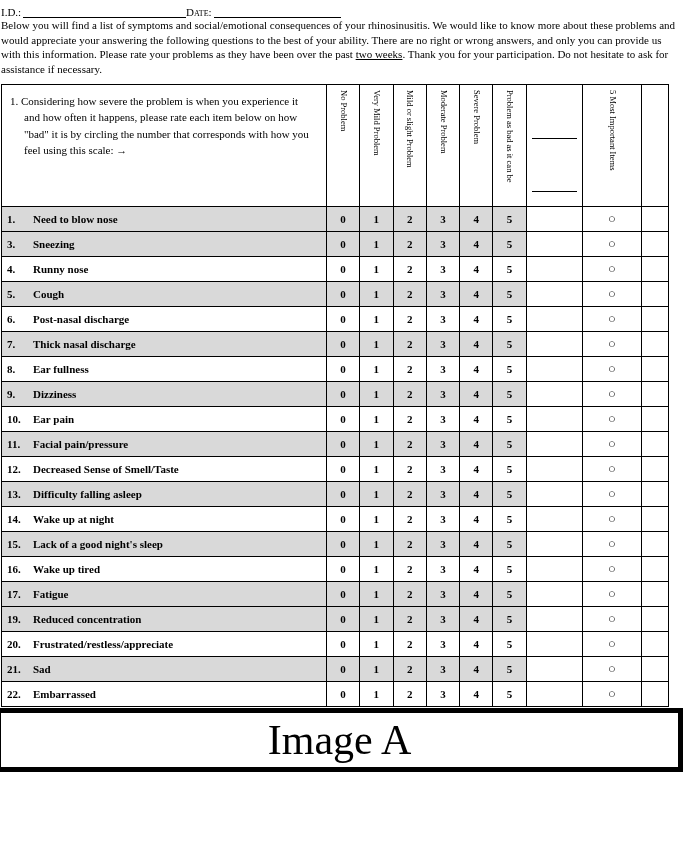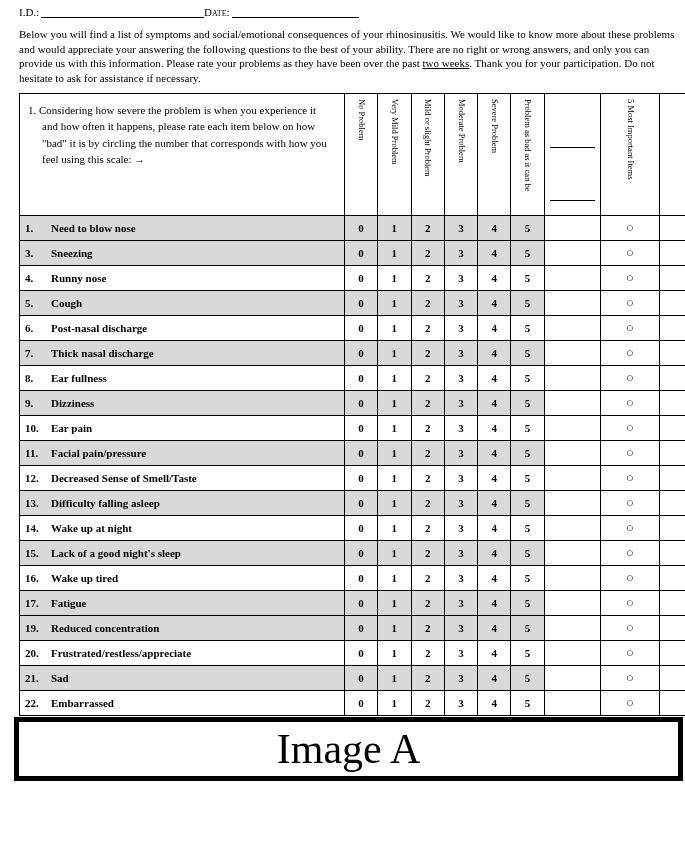--- a/index.html
+++ b/index.html
@@ -2,36 +2,36 @@
 <html><head>
 <meta charset="utf-8">
 <style>
   * { box-sizing: border-box; margin: 0; padding: 0; }
   html, body { background: #ffffff; }
   body {
     width: 685px; height: 862px;
     font-family: "Liberation Serif", serif;
     color: #000; overflow: hidden;
   }
-  .page { padding: 6px 7px 0 19px; }
+  .page { padding: 6px 7px 0 1px; }
 
   
   .top-row { display: flex; align-items: flex-end; font-size: 11px; }
   .id-group { width: 185px; display: flex; align-items: flex-end; }
   .date-group { width: 155px; display: flex; align-items: flex-end; }
   .blank { display: inline-block; border-bottom: 1px solid #000; height: 12px; flex: 1; margin-left: 2px; }
   .sc { font-variant: small-caps; }
   .form-title {
     flex: 1; text-align: center; font-weight: 700;
     font-variant: small-caps; font-size: 13.5px;
     text-decoration: underline; letter-spacing: .2px;
   }
 
   
-  .intro { font-size: 11px; line-height: 1.33; margin-top: 9px; text-align: left; }
+  .intro { font-size: 11px; line-height: 1.33; text-align: left; }
   .u { text-decoration: underline; }
 
   
   table.snot { border-collapse: collapse; table-layout: fixed; margin-top: 7px; width: 668px; }
   table.snot th, table.snot td { border: 1px solid #000; }
 
   th.instr-cell { vertical-align: top; text-align: left; background: #fff; }
   .instr {
     font-weight: 400; font-size: 11px; line-height: 1.5;
     padding: 8px 10px 0 22px; text-indent: -14px;

